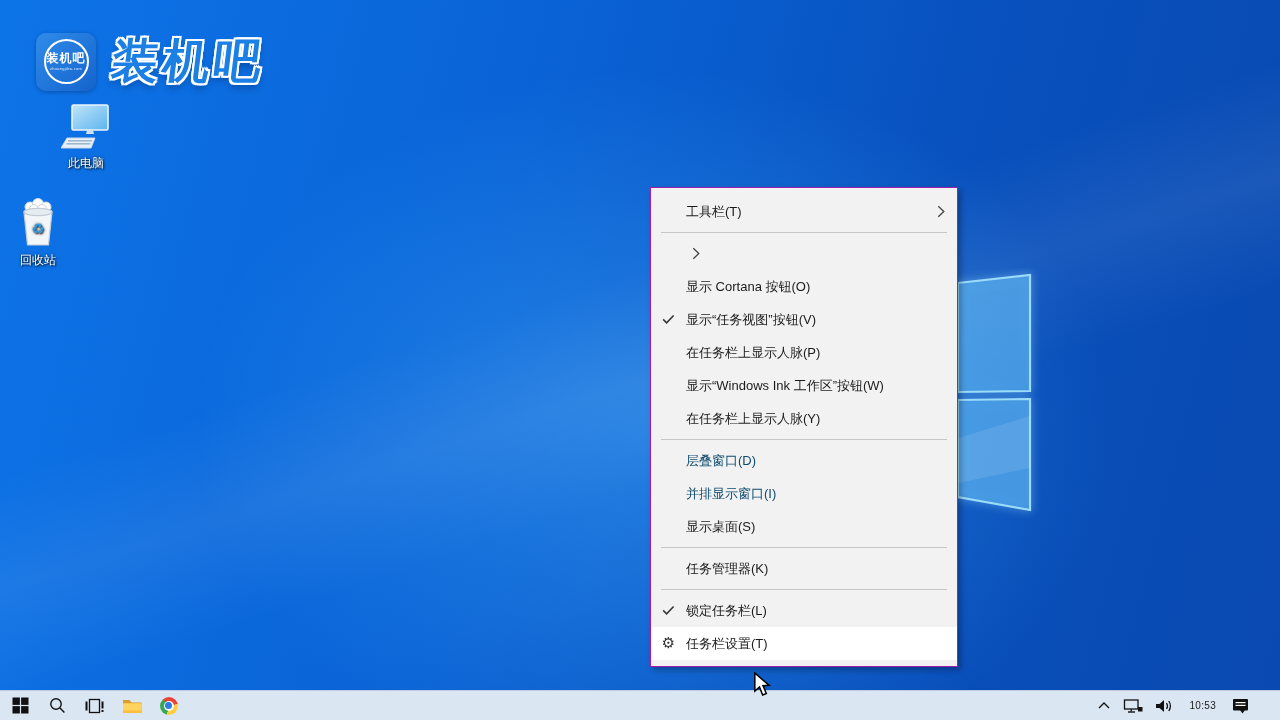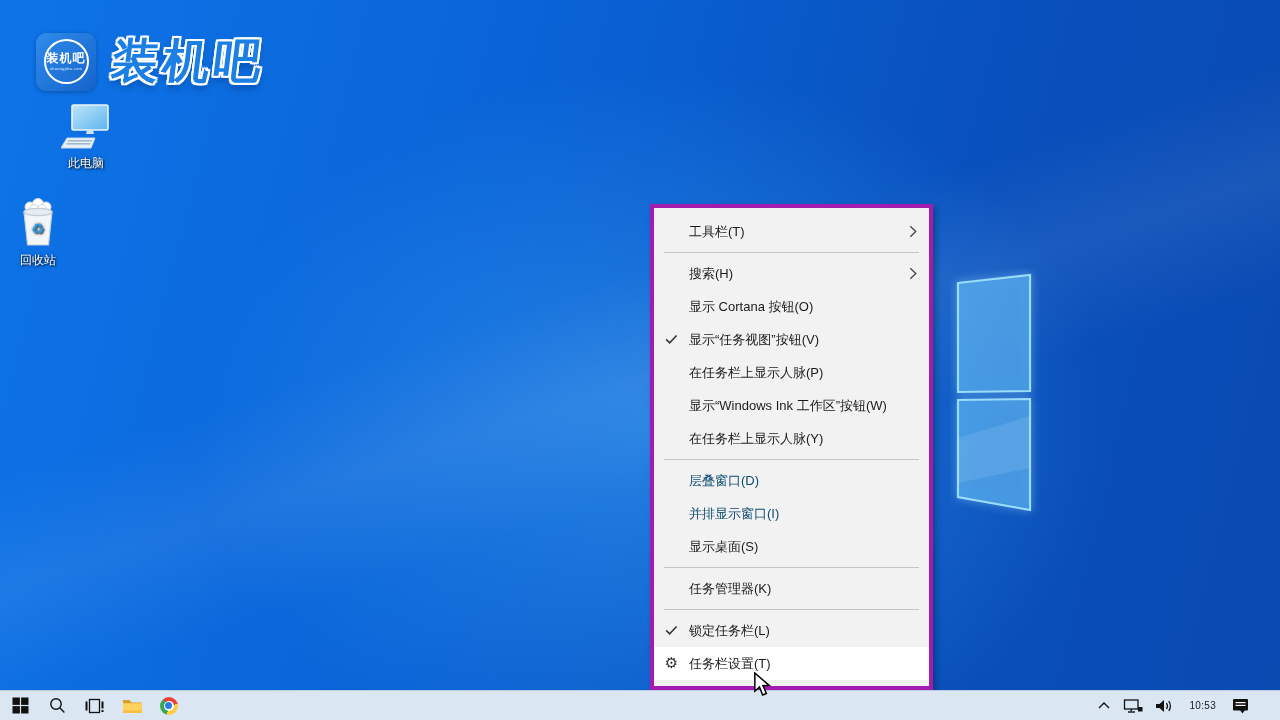--- a/index.html
+++ b/index.html
@@ -38,24 +38,24 @@
   }
 
   
   .desk-icon { position:absolute; width:76px; text-align:center; color:#ffffff; font-size:12px;
     text-shadow:1px 1px 2px rgba(0,0,0,.85), 0 0 3px rgba(0,0,0,.5); }
   .desk-icon .ic { display:block; margin:0 auto 3px; }
   .desk-icon-pc { left:0px; top:102px;margin-left:48px; }
   .desk-icon-bin { left:0px; top:197px; }
 
   
-  .context-menu { position:absolute; left:650px; top:187px; width:283px;
-    background:#f2f2f2; border:4px solid #a21caf;
+  .context-menu { position:absolute; left:650px; top:187px; width:308px;
+    background:#f2f2f2; border:1px solid #a21caf;
     box-shadow:3px 3px 6px rgba(0,0,0,.30);
-    padding:7px 0 6px; font-size:13px; color:#1a1a1a;margin-top:17px; }
+    padding:7px 0 6px; font-size:13px; color:#1a1a1a; }
   .menu-item { height:33px; display:flex; align-items:center; padding-right:8px; }
   .menu-item.hover { background:#ffffff; }
   .menu-item.disabled { color:#0c4a6e; }
   .mi-icon { flex:0 0 35px; display:flex; align-items:center; justify-content:center; }
   .mi-icon.gear { font-size:15px; color:#333; font-family:"DejaVu Sans",sans-serif; line-height:1; }
   .mi-label { flex:1; white-space:nowrap; }
   .mi-arrow { flex:0 0 18px; display:flex; align-items:center; justify-content:flex-end; padding-right:4px; }
   .menu-sep { height:1px; background:#c6c6c6; margin:4px 10px; }
 
   
@@ -144,21 +144,20 @@
         <span class="mi-label">工具栏(T)</span>
         <span class="mi-arrow">
           <svg width="8" height="13" viewBox="0 0 8 13">
             <path d="M1.3,1.2 L6.8,6.5 L1.3,11.8" fill="none" stroke="#444" stroke-width="1.3"></path>
           </svg>
         </span>
       </div>
       <div class="menu-sep"></div>
       <div class="menu-item">
         <span class="mi-icon"></span>
-        <span class="mi-label">搜索(H)</span>
         <span class="mi-arrow">
           <svg width="8" height="13" viewBox="0 0 8 13">
             <path d="M1.3,1.2 L6.8,6.5 L1.3,11.8" fill="none" stroke="#444" stroke-width="1.3"></path>
           </svg>
         </span>
       </div>
       <div class="menu-item">
         <span class="mi-icon"></span>
         <span class="mi-label">显示 Cortana 按钮(O)</span>
       </div>

